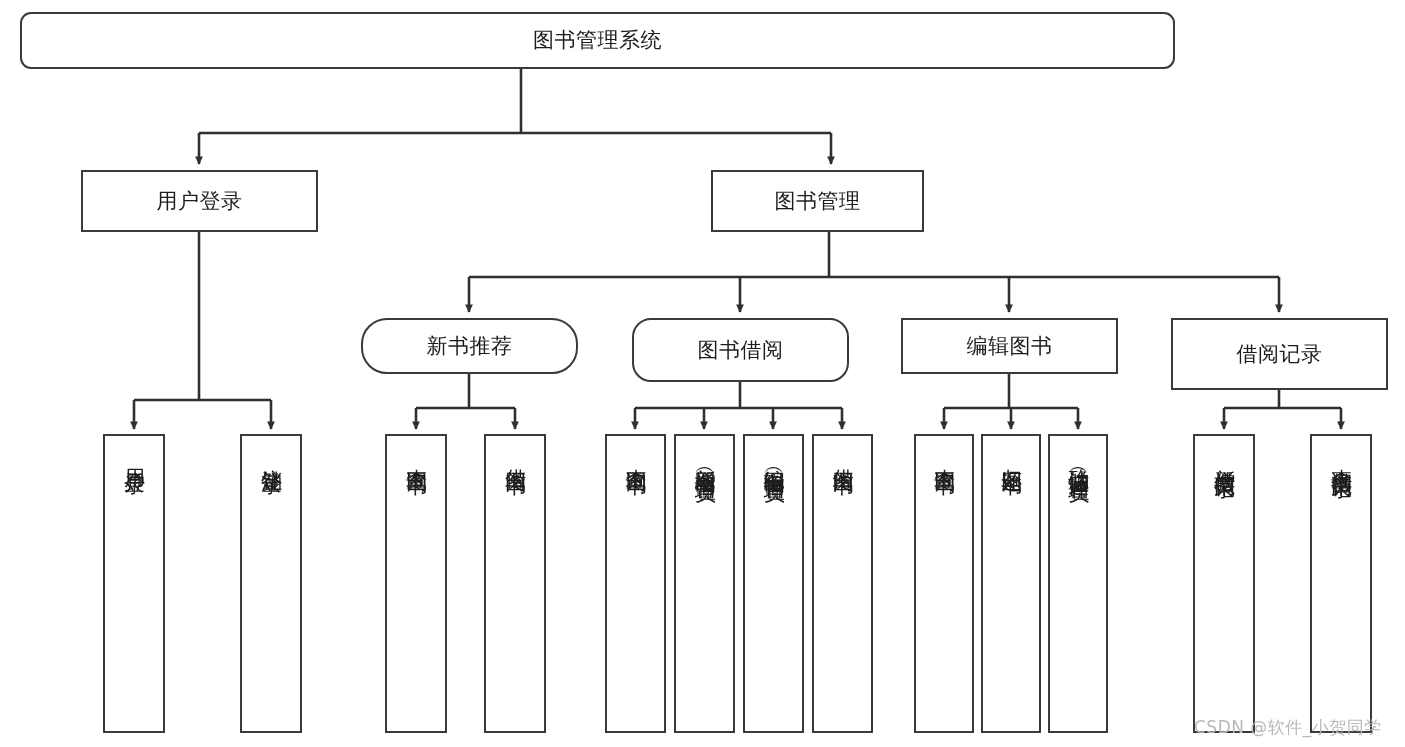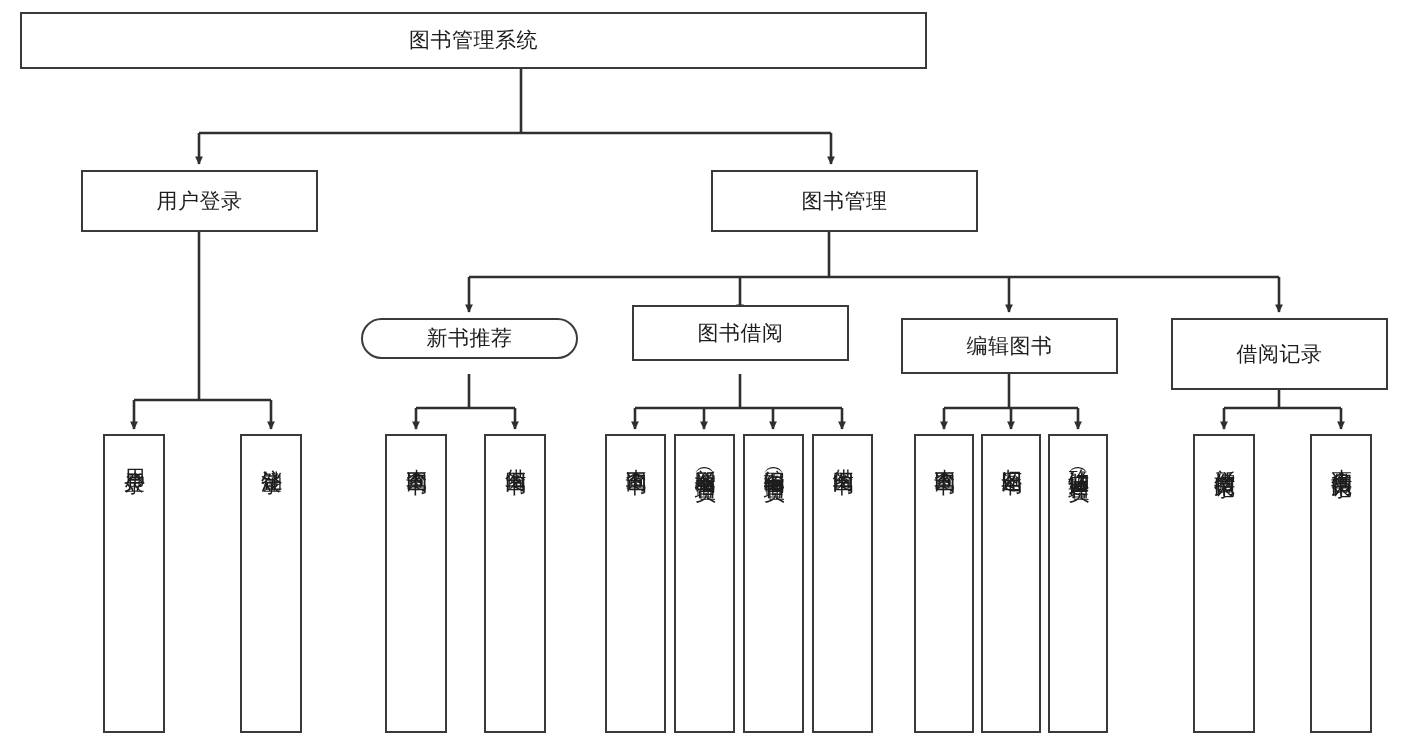--- a/index.html
+++ b/index.html
@@ -112,35 +112,35 @@
       <path d="M1011,408 L1011,429" marker-end="url(#arrow)"></path>
       <path d="M1078,408 L1078,429" marker-end="url(#arrow)"></path>
 
       <path d="M1279,374 L1279,408"></path>
       <path d="M1224,408 L1341,408"></path>
       <path d="M1224,408 L1224,429" marker-end="url(#arrow)"></path>
       <path d="M1341,408 L1341,429" marker-end="url(#arrow)"></path>
     </g>
   </svg>
 
-  <div class="node" style="left:20px; top:12px; width:907px; height:57px;">
+  <div class="node" style="left:20px; top:12px; width:1155px; height:57px;border-radius:11px;">
     <span class="label">图书管理系统</span>
   </div>
 
   <div class="node" style="left:81px; top:170px; width:237px; height:62px;">
     <span class="label">用户登录</span>
   </div>
-  <div class="node" style="left:711px; top:170px; width:267px; height:62px;">
+  <div class="node" style="left:711px; top:170px; width:213px; height:62px;">
     <span class="label">图书管理</span>
   </div>
 
-  <div class="node" style="left:361px; top:318px; width:217px; height:41px;border-radius:26px;">
+  <div class="node" style="left:361px; top:318px; width:217px; height:56px;border-radius:26px;">
     <span class="label">新书推荐</span>
   </div>
-  <div class="node" style="left:632px; top:305px; width:217px; height:56px;">
+  <div class="node" style="left:632px; top:318px; width:217px; height:64px;border-radius:19px;">
     <span class="label">图书借阅</span>
   </div>
   <div class="node" style="left:901px; top:318px; width:217px; height:56px;">
     <span class="label">编辑图书</span>
   </div>
   <div class="node" style="left:1171px; top:318px; width:217px; height:72px;">
     <span class="label">借阅记录</span>
   </div>
 
   <div class="node vertical" style="left:103px; top:434px; width:62px; height:299px;">
@@ -180,14 +180,15 @@
     <span class="label">确认归还（管理员）</span>
   </div>
 
   <div class="node vertical" style="left:1193px; top:434px; width:62px; height:299px;">
     <span class="label">新增借阅记录</span>
   </div>
   <div class="node vertical" style="left:1310px; top:434px; width:62px; height:299px;">
     <span class="label">查询借阅记录</span>
   </div>
 
+  <div class="watermark" style="left:1194px; top:716px;">CSDN @软件_小贺同学</div>
 
 </div>
 
 </body></html>

